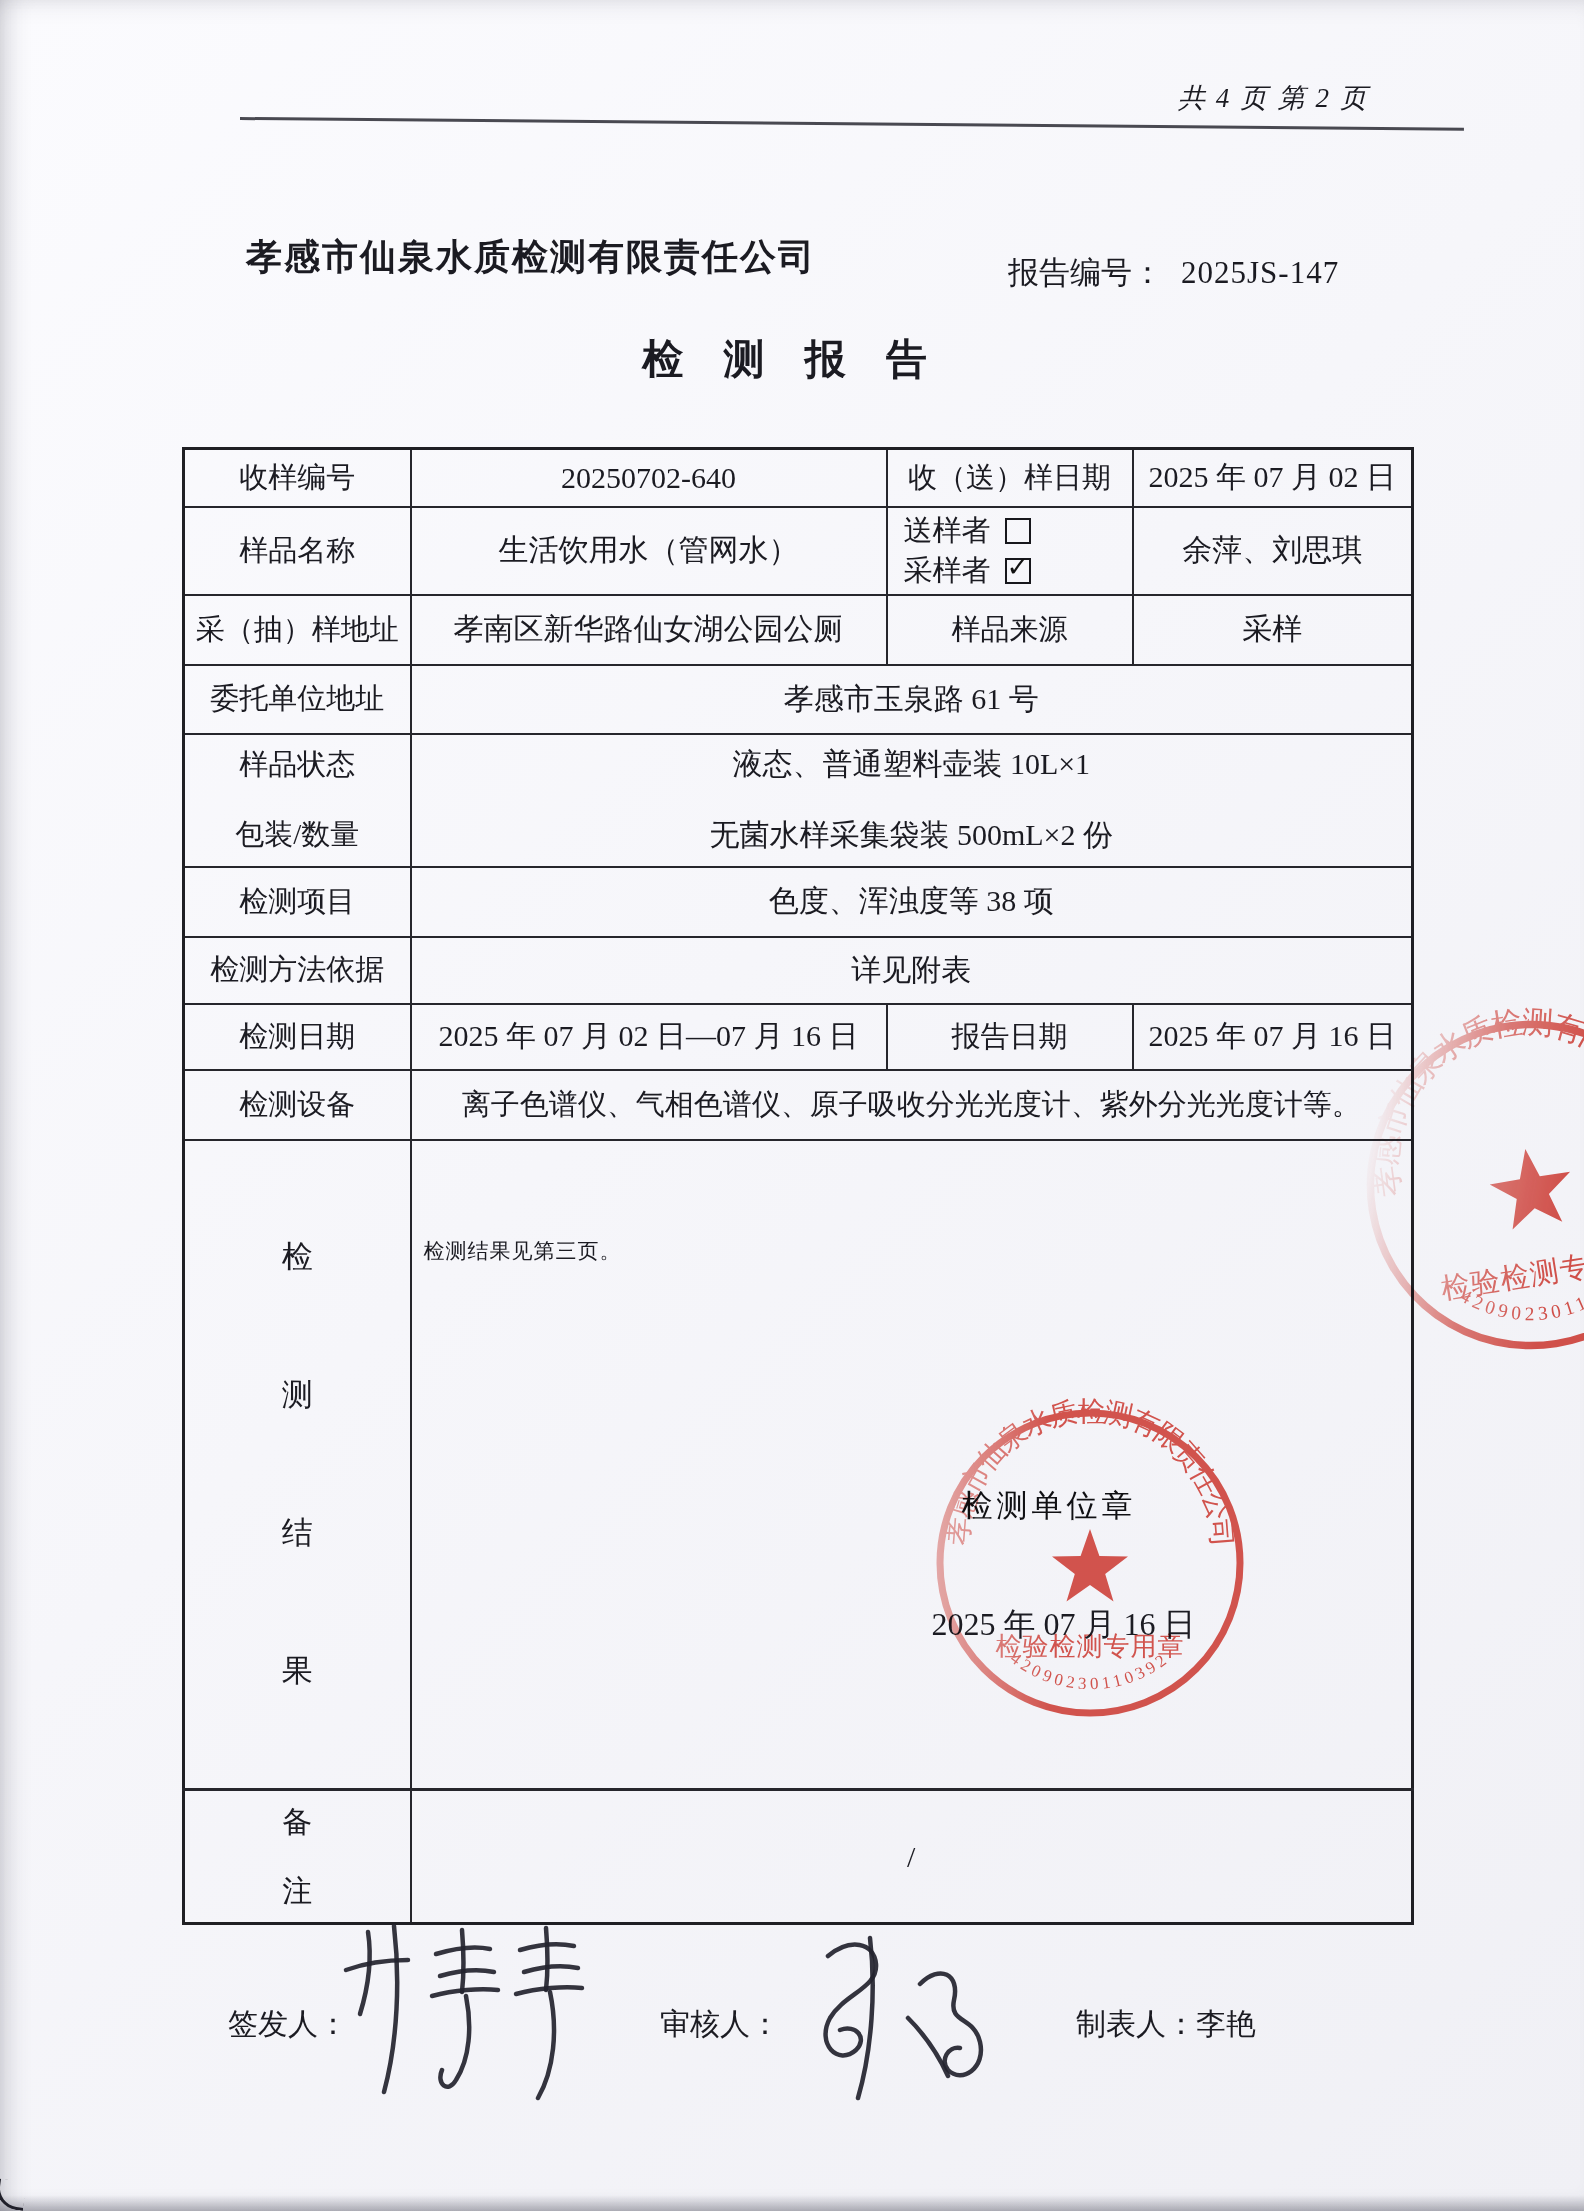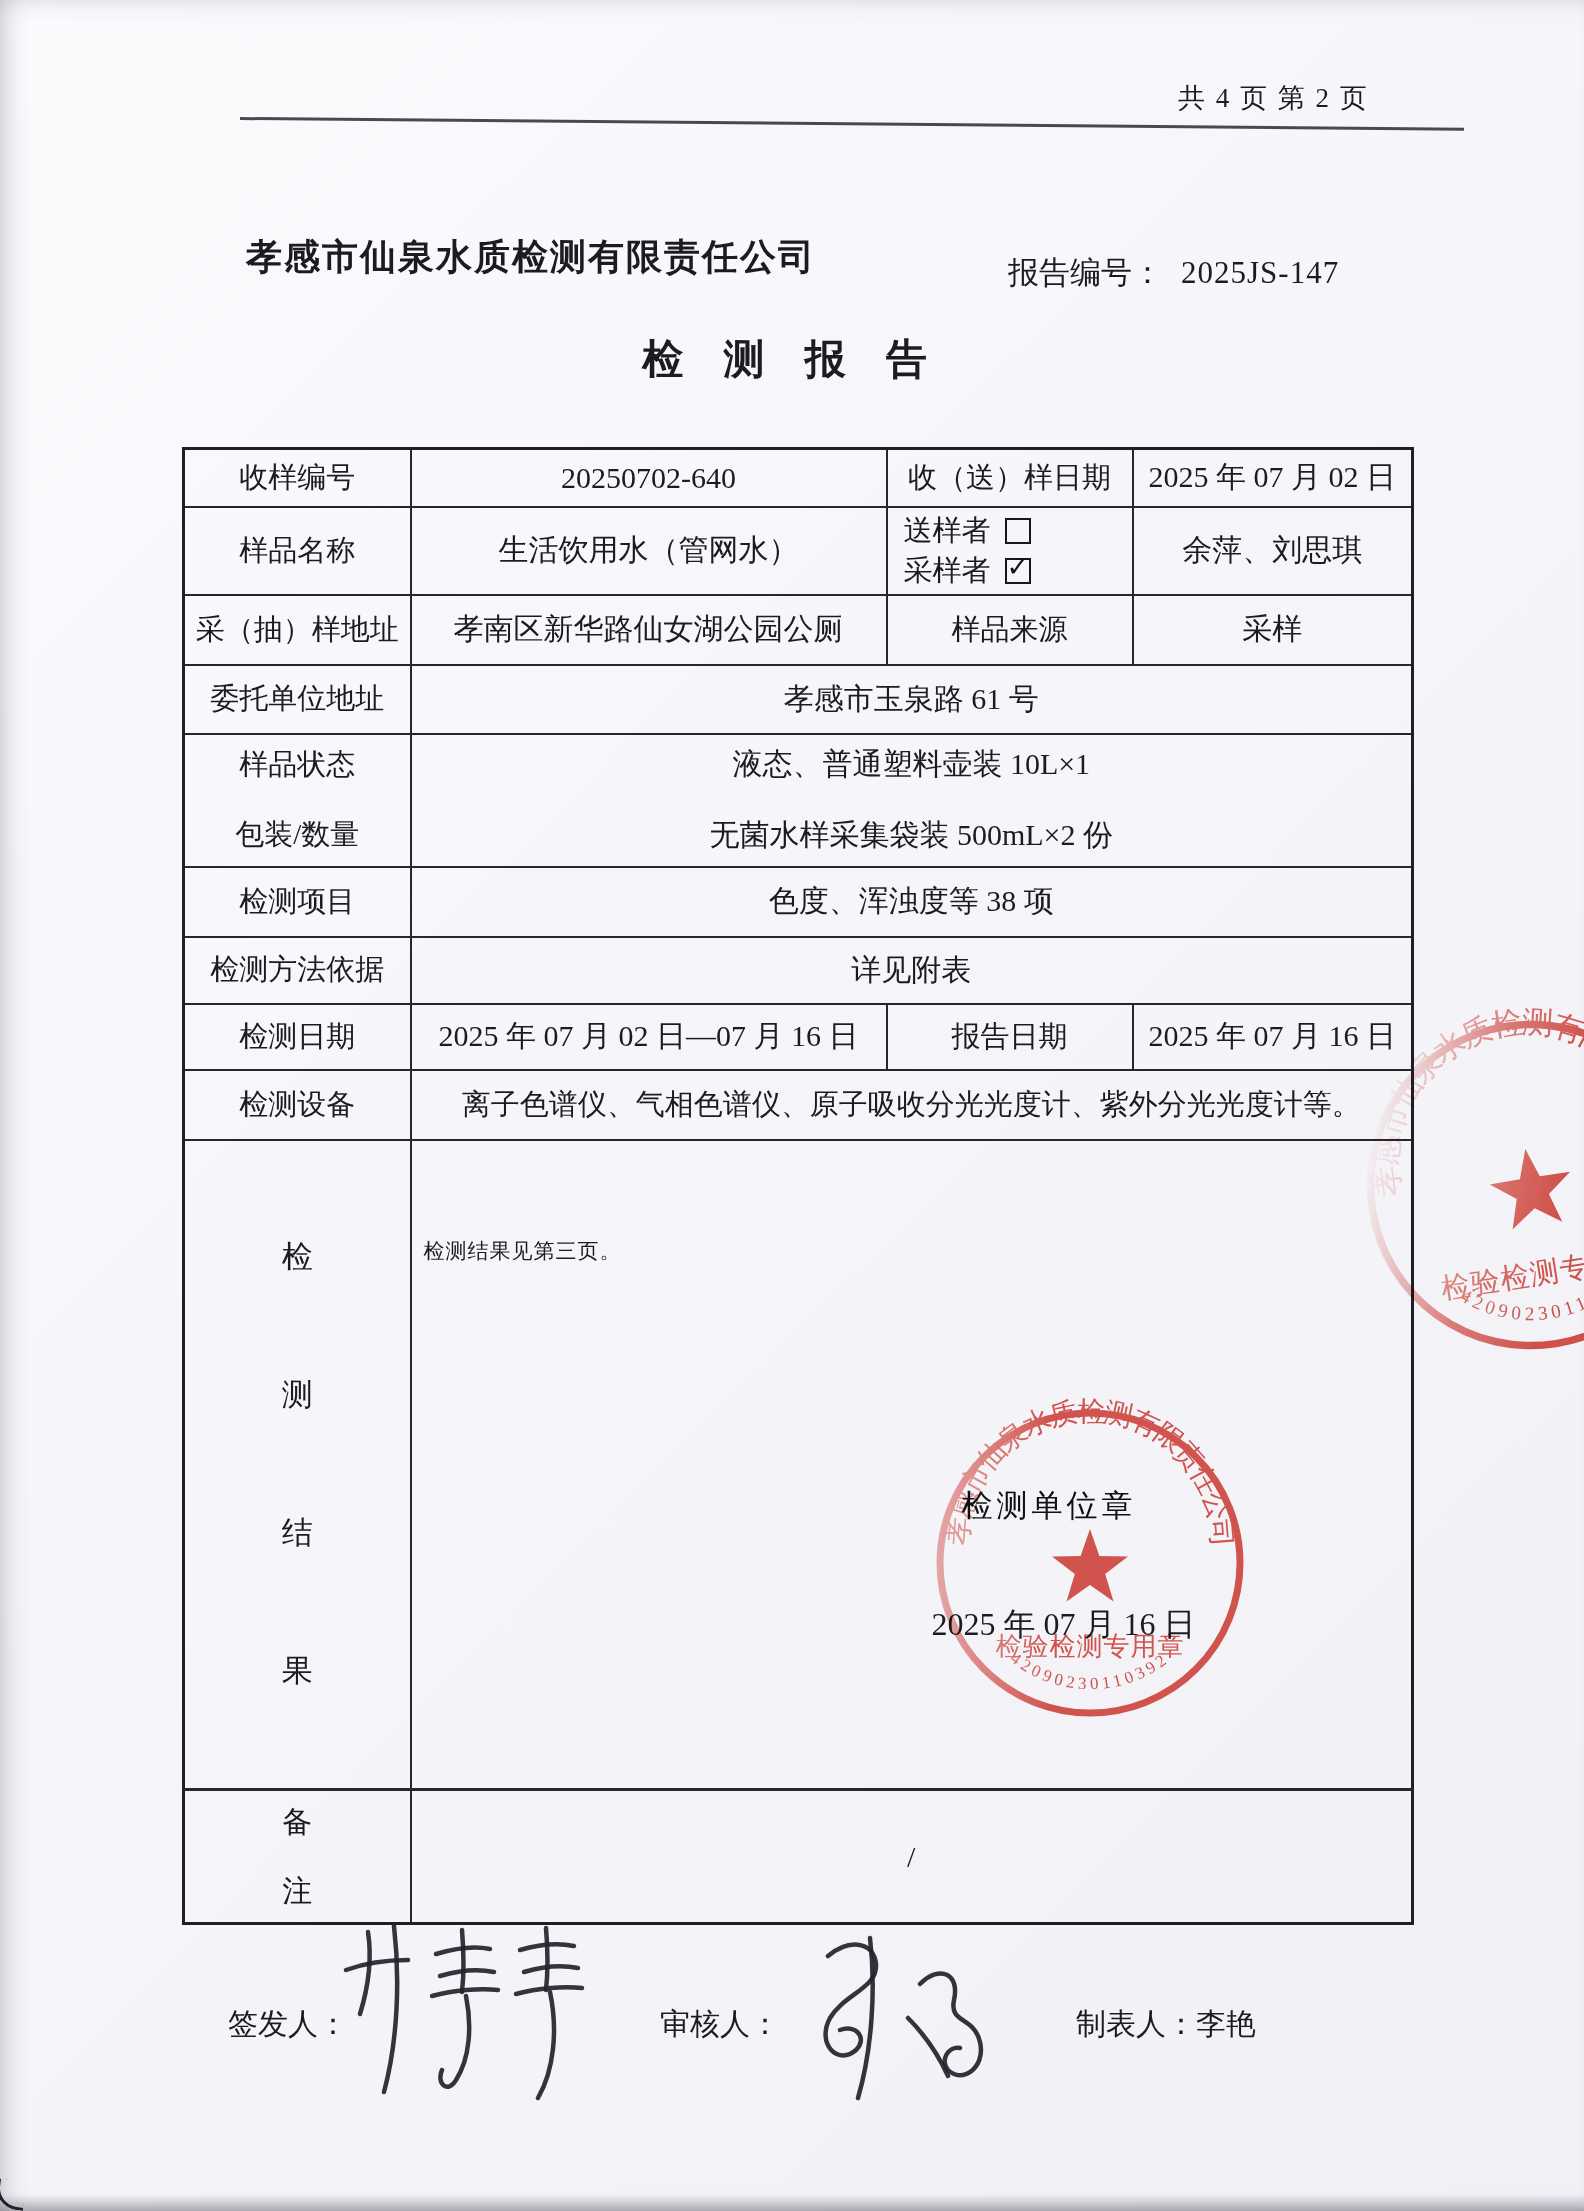--- a/index.html
+++ b/index.html
@@ -6,21 +6,21 @@
   .page{
     position:relative;width:1584px;height:2211px;margin:0 auto;overflow:hidden;
     background:linear-gradient(135deg,#fbfbfe 0%,#f6f6fa 45%,#f0f0f5 100%);
     font-family:"Liberation Serif","DejaVu Serif",serif;color:#1b1b22;
     box-shadow:inset 26px 0 28px -24px rgba(60,60,75,.30),
                inset 0 20px 24px -20px rgba(60,60,75,.18),
                inset 0 -18px 22px -18px rgba(60,60,75,.22);
   }
   .abs{position:absolute;}
   
-  .page-info{top:80px;left:1178px;font-size:27px;letter-spacing:2px;}
+  .page-info{top:80px;left:1178px;font-size:27px;letter-spacing:2px;font-style:italic;}
   .header-line{top:117px;left:240px;width:1224px;height:3px;background:#3a3a42;
                transform:rotate(.5deg);transform-origin:left center;opacity:.92;}
   .company{top:233px;left:246px;font-size:36px;font-weight:600;letter-spacing:2px;}
   .report-no{top:252px;left:1008px;font-size:31px;}
   .report-no .num{margin-left:18px;letter-spacing:1px;}
   .doc-title{top:332px;left:392px;width:800px;text-align:center;font-size:41px;
              font-weight:600;letter-spacing:15px;}
   
   table.report{position:absolute;top:447px;left:182px;width:1229px;
     border-collapse:collapse;table-layout:fixed;font-size:30px;}

